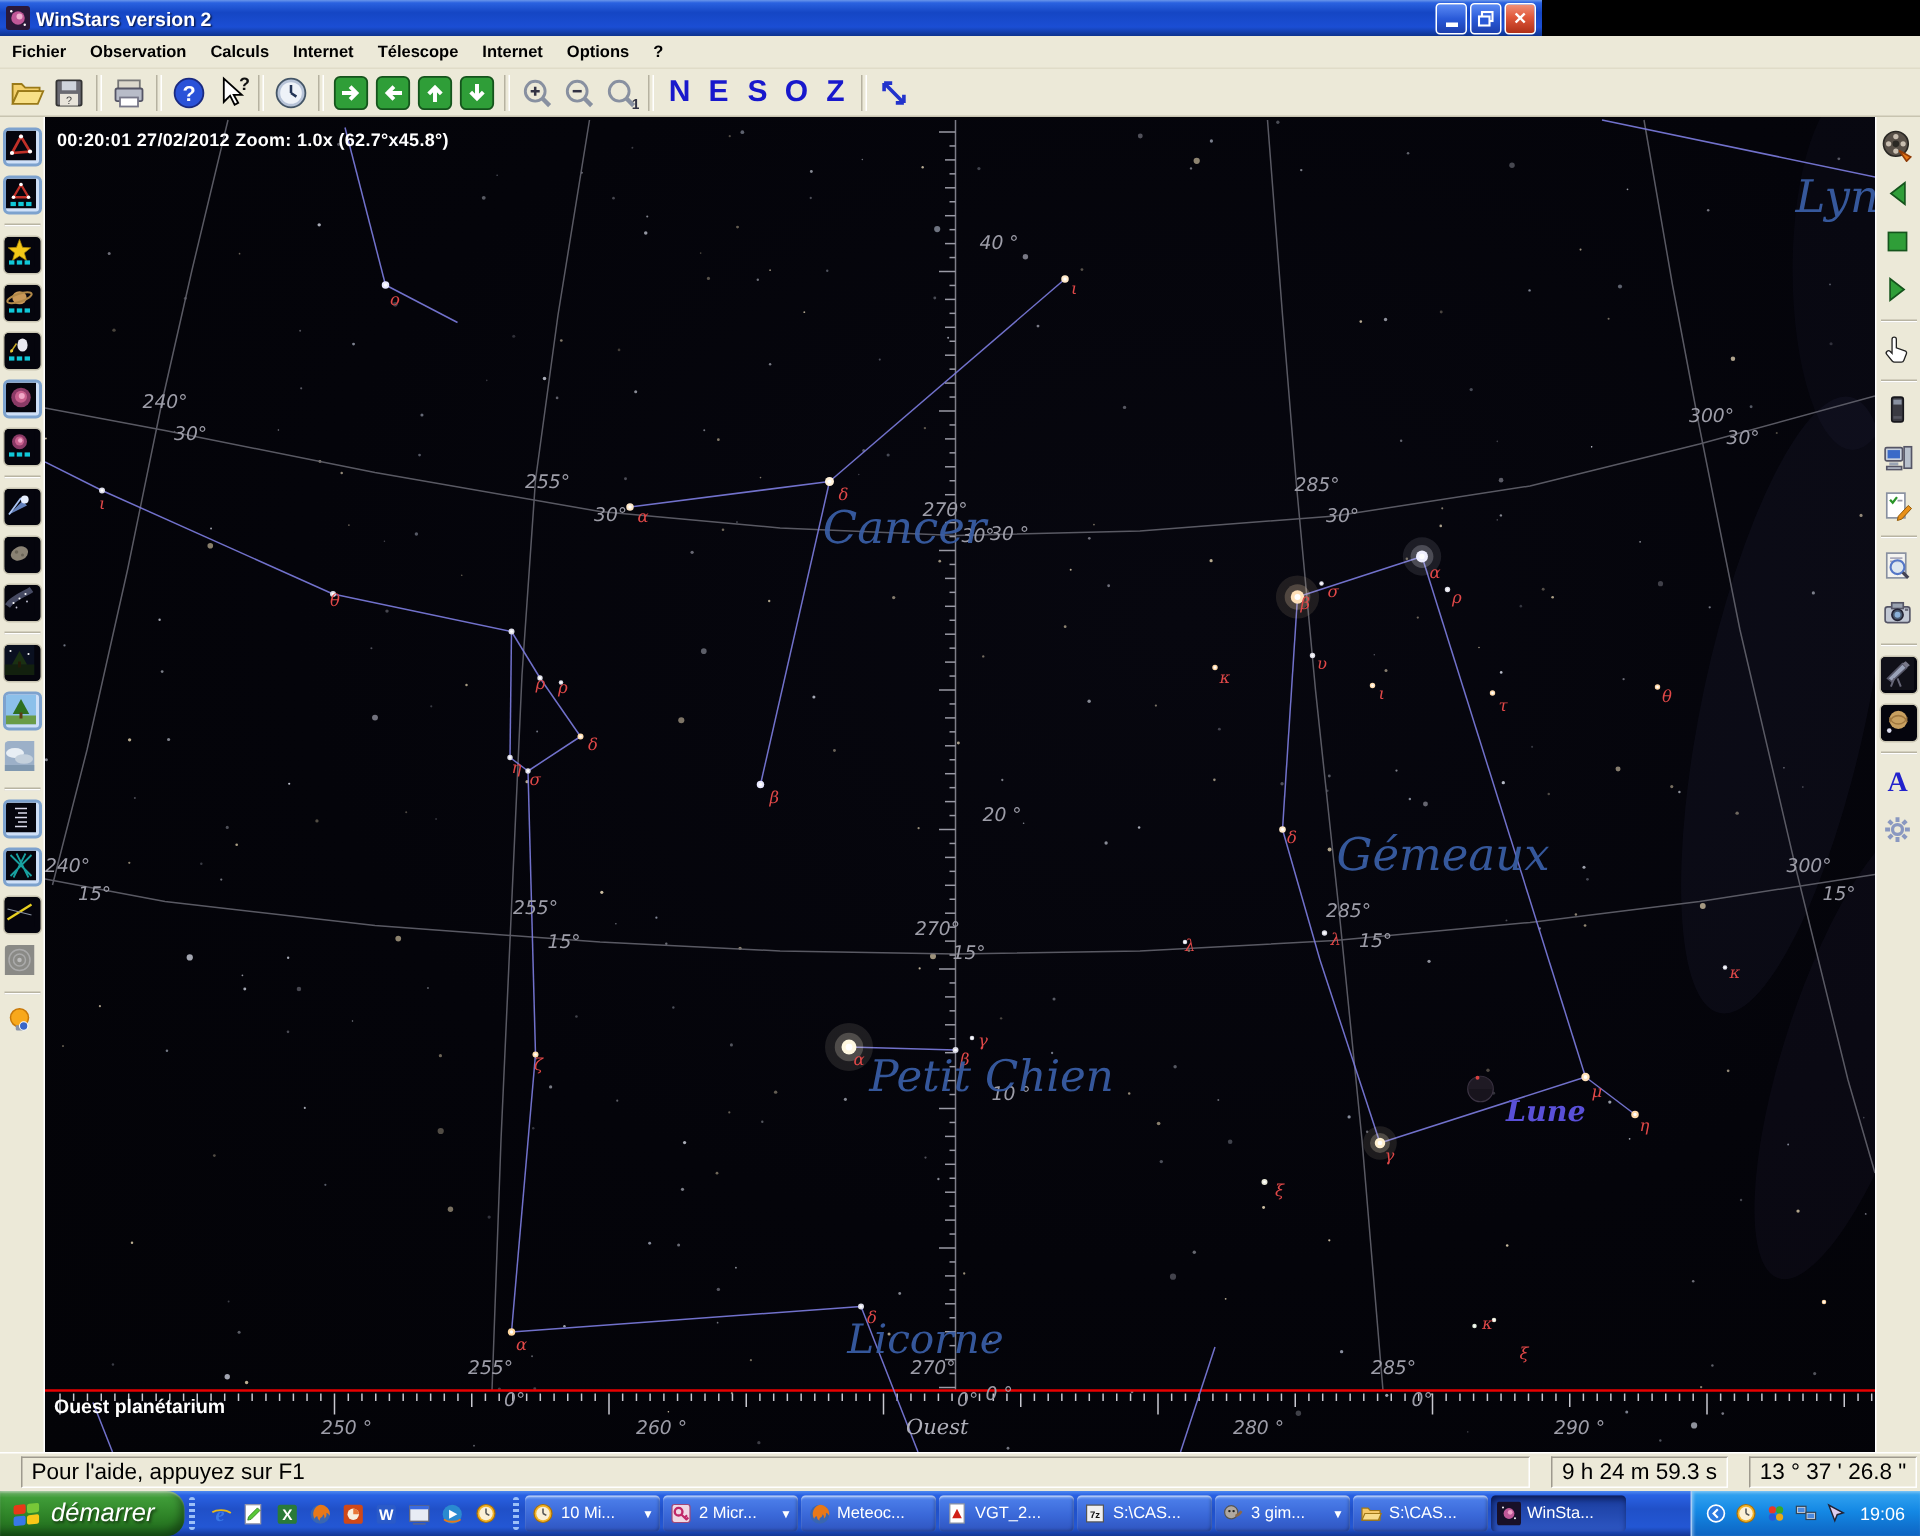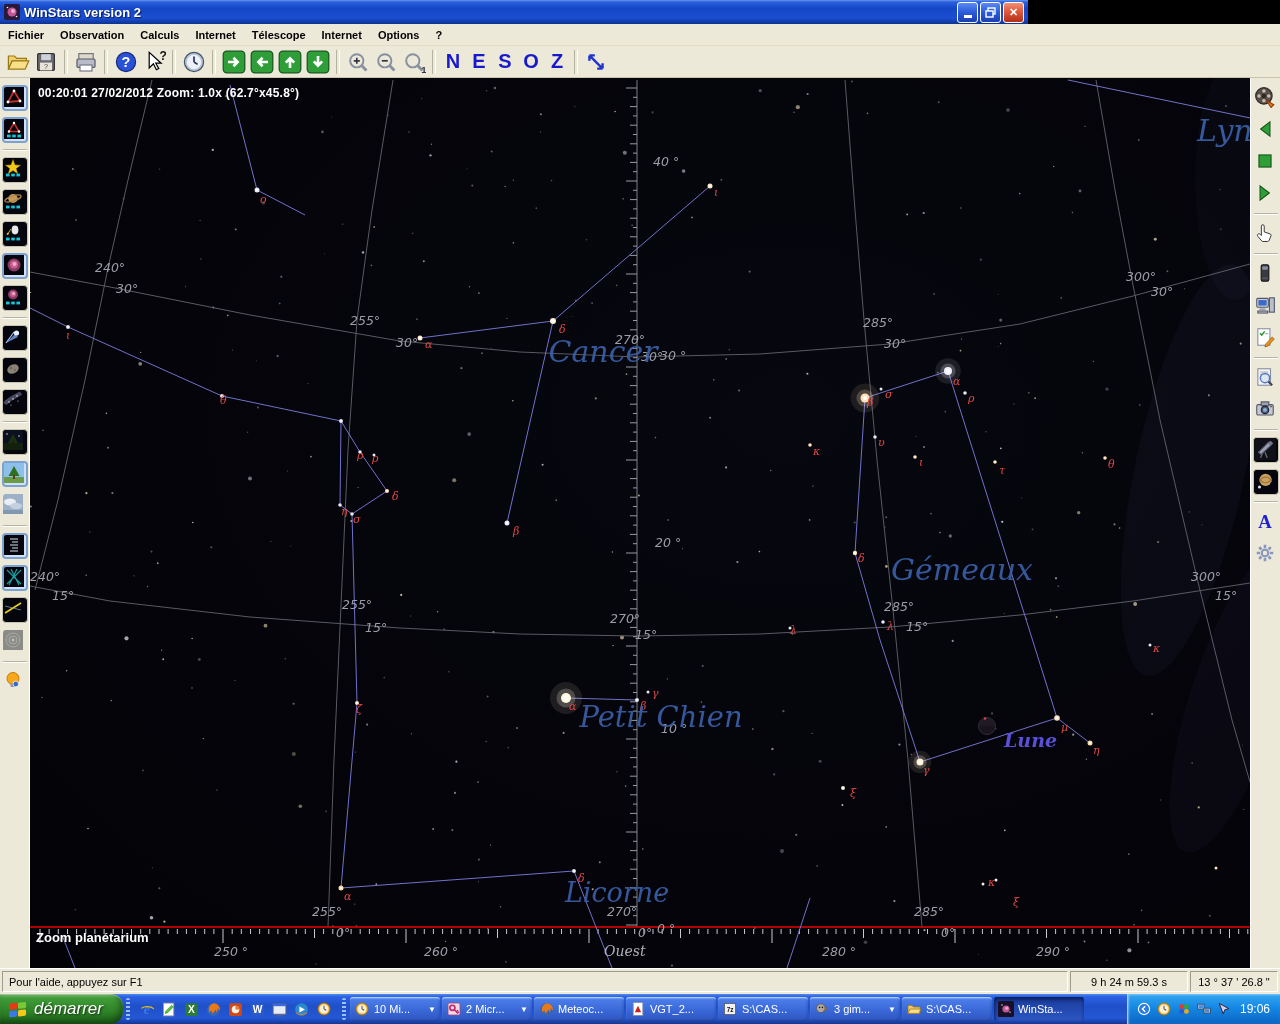--- a/index.html
+++ b/index.html
@@ -41,25 +41,25 @@
   
   .chart{position:absolute;left:30px;top:78px;width:1220px;height:890px;overflow:hidden;
     background:radial-gradient(ellipse at 62% 38%, #07070f 0%, #04040a 55%, #030307 100%);}
   .chart svg{position:absolute;left:0;top:0;}
   .overlay-info{position:absolute;left:8px;top:8px;color:#fff;font-weight:bold;font-size:12px;
     font-family:"Liberation Sans",sans-serif;letter-spacing:.2px;}
   .mode-label{position:absolute;left:6px;top:852px;color:#fff;font-weight:bold;font-size:13px;}
   
   .statusbar{position:absolute;left:0;top:968px;width:1280px;height:26px;background:#ece9d8;
     border-top:1px solid #fff;display:flex;align-items:stretch;box-sizing:border-box;padding:2px;gap:2px;}
-  .sb-panel{border:1px solid;border-color:#9e9a8e #fff #fff #9e9a8e;font-size:11px;color:#000;
-    display:flex;align-items:center;padding:0 6px;box-sizing:border-box;background:#ece9d8;}
+  .sb-panel{border:1px solid;border-color:#9e9a8e #fff #fff #9e9a8e;font-size:15px;color:#000;
+    display:flex;align-items:center;padding:0 6px;box-sizing:border-box;background:#ece9d8;margin-left:12px;}
   .sb-help{flex:1;}
   .sb-time{width:118px;justify-content:center;}
-  .sb-coord{width:88px;justify-content:center;}
+  .sb-coord{width:112px;justify-content:center;}
   
   .taskbar{position:absolute;left:0;top:994px;width:1280px;height:30px;
     background:linear-gradient(180deg,#4f8af0 0%,#2a62e4 9%,#2050c8 40%,#2357d4 80%,#123694 100%);
     display:flex;align-items:center;box-sizing:border-box;}
   .start-btn{height:30px;padding:0 20px 0 8px;border-radius:0 12px 12px 0;display:flex;align-items:center;gap:6px;
     background:linear-gradient(180deg,#79b873 0%,#3f9c38 15%,#2f8428 55%,#1d641a 100%);
     color:#fff;font-weight:normal;font-style:italic;font-size:17px;text-shadow:1px 1px 2px #14320f;
     box-shadow:inset -3px -3px 6px rgba(0,0,0,.35), inset 0 1px 1px rgba(255,255,255,.4);}
   .ql{display:flex;align-items:center;gap:4px;padding:0 6px;}
   .grip{width:4px;height:22px;margin:0 3px;
@@ -1142,21 +1142,21 @@
       <g fill="#3a5fa8" font-style="italic" font-family="DejaVu Serif,serif" opacity="0.92">
         <text x="603" y="362" font-size="30" text-anchor="middle">Cancer</text>
         <text x="962" y="580" font-size="30" text-anchor="middle">Gémeaux</text>
         <text x="661" y="727" font-size="29" text-anchor="middle">Petit Chien</text>
         <text x="617" y="902" font-size="27" text-anchor="middle">Licorne</text>
         <text x="1197" y="141" font-size="30" text-anchor="start">Lynx</text>
       </g>
       <text x="1004" y="747" fill="#5a50d8" font-size="19" font-style="italic" font-weight="bold" font-family="DejaVu Serif,serif">Lune</text>
     </svg>
   <div class="overlay-info">00:20:01  27/02/2012   Zoom: 1.0x (62.7°x45.8°)</div>
-  <div class="mode-label">Zoom planétarium</div>
+  <div class="mode-label">Ouest planétarium</div>
 </div>
 
 <div class="side-panel right" id="rightPanel">
     <div class="ptile plain">
       <svg width="22" height="22" viewBox="0 0 20 20">
         <circle cx="9" cy="9" r="7.5" fill="#585048" stroke="#2a2824"></circle>
         <circle cx="9" cy="9" r="2" fill="#2a2824"></circle>
         <circle cx="9" cy="4.6" r="1.6" fill="#c8beb0"></circle>
         <circle cx="9" cy="13.4" r="1.6" fill="#c8beb0"></circle>
         <circle cx="4.6" cy="9" r="1.6" fill="#c8beb0"></circle>

